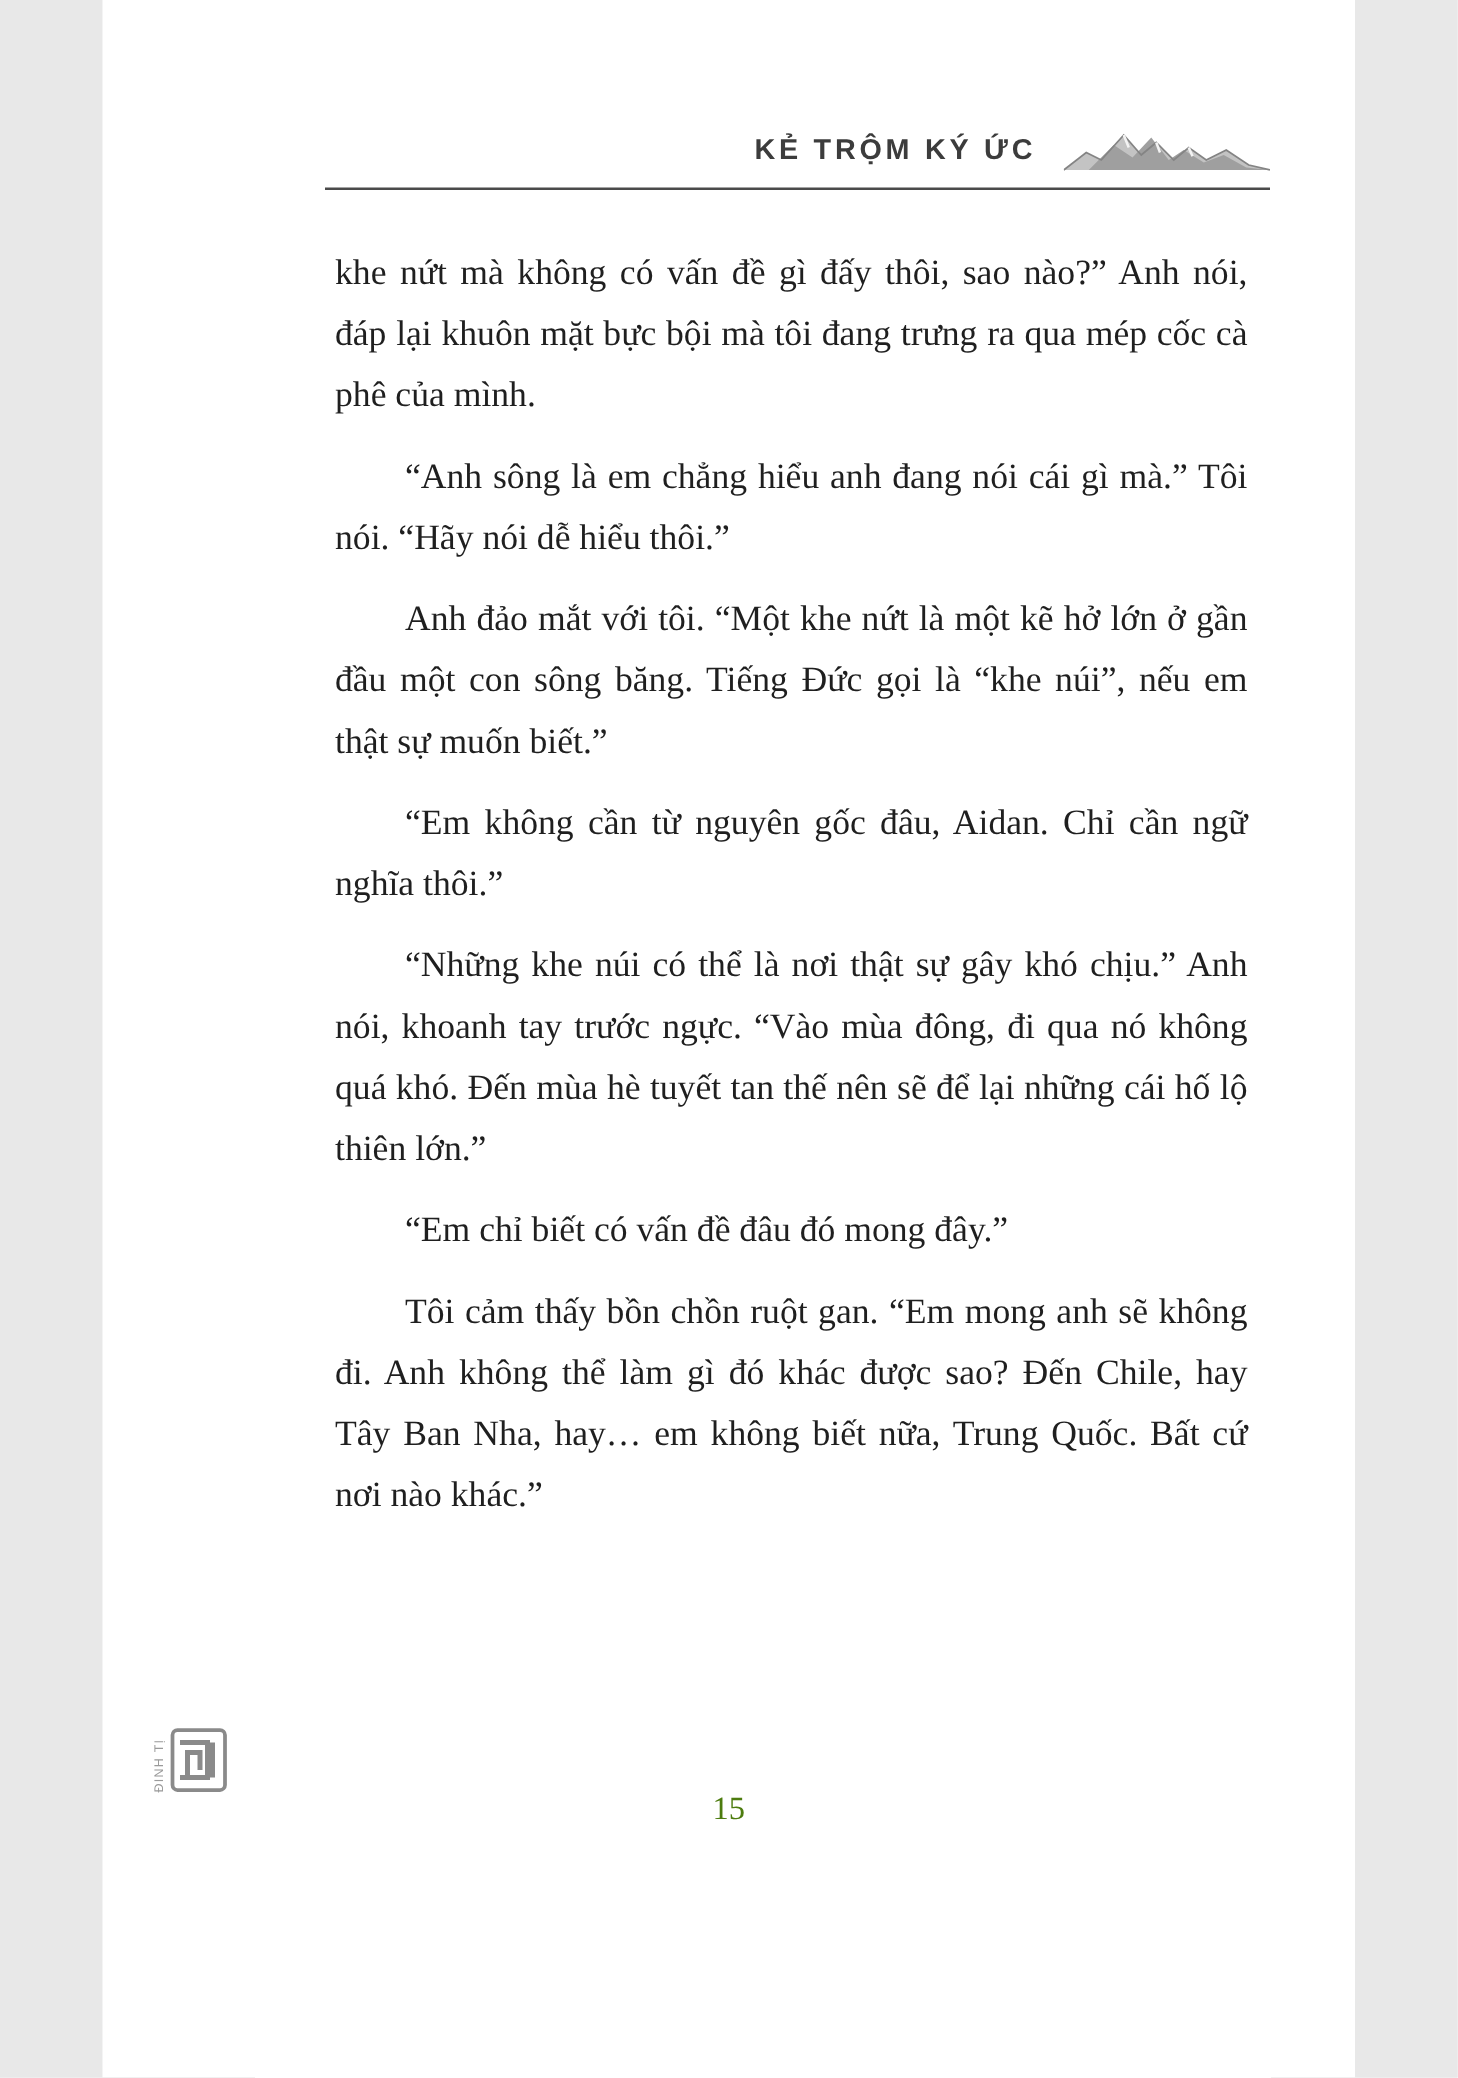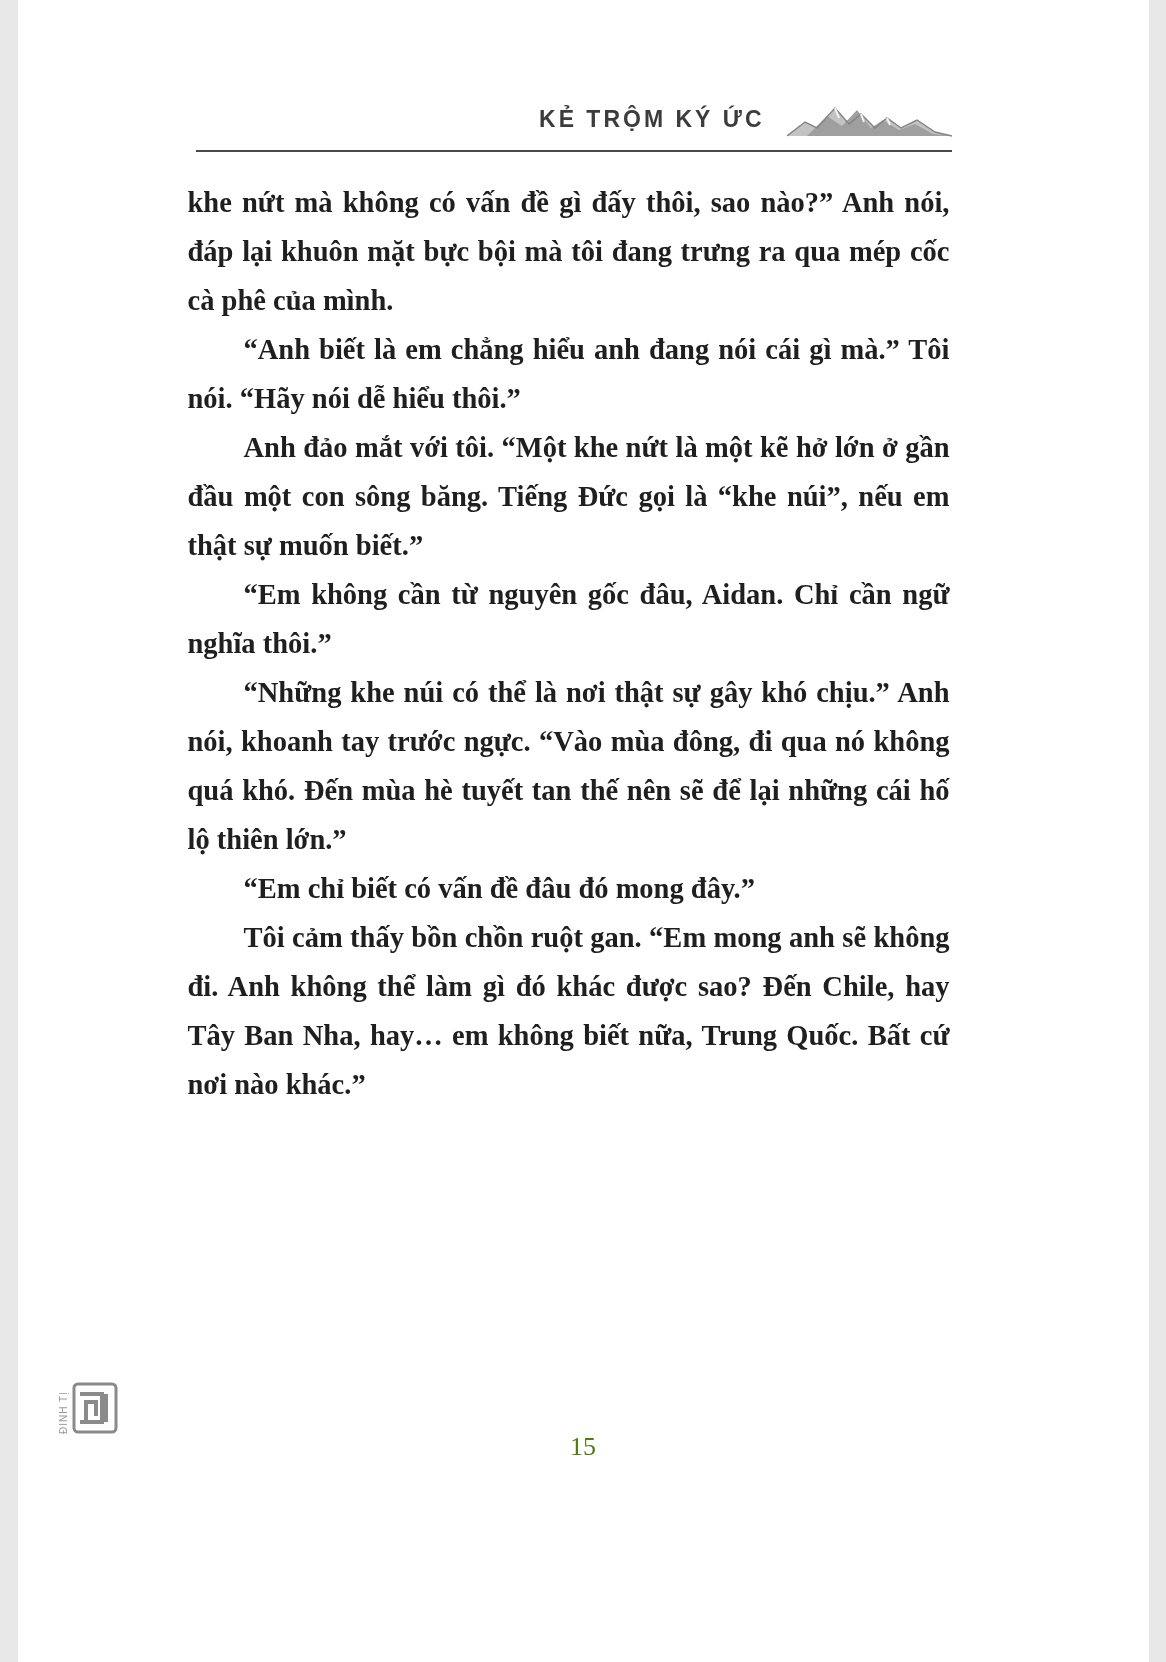--- a/index.html
+++ b/index.html
@@ -1,18 +1,18 @@
 <!DOCTYPE html>
 <html lang="vi"><head>
 <meta charset="utf-8">
 <style>
   html,body{margin:0;padding:0;background:#e8e8e8;}
   .page{
     position:relative;
-    width:1131px;height:1662px;
+    width:1002px;height:1662px;
     margin:0 auto;
     background:#ffffff;
     font-family:"Liberation Serif","DejaVu Serif",serif;
     color:#1f1f1f;
     overflow:hidden;
   }
   
   .page-header{
     position:absolute;
     top:98px;left:178px;width:756px;
@@ -39,21 +39,21 @@
     margin:0;
   }
   
   .page-body{
     position:absolute;
     top:178px;left:170px;width:762px;
     font-size:28.5px;
     line-height:49px;
     text-align:justify;
   }
-  .page-body p{margin:0;font-weight:bold;}
+  .page-body p{margin:16px;}
   .page-body p.indent{text-indent:56px;}
   
   .page-number{
     position:absolute;
     left:0;right:0;
     top:1432px;
     text-align:center;
     font-size:26px;
     color:#4d7c0f;
   }
@@ -88,21 +88,21 @@
         <polygon points="20,38 40,18 55,28 70,12 84,30 96,22 112,32 128,26 146,36 165,38 20,38" fill="#8f8f8f"></polygon>
         <path d="M0,38 L18,24 L30,30 L48,10 L62,26 L74,16 L88,30 L100,20 L114,30 L130,22 L148,34 L165,38" fill="none" stroke="#6f6f6f" stroke-width="1.4"></path>
         <path d="M48,10 L52,20 M74,16 L77,24 M100,20 L103,27" stroke="#f2f2f2" stroke-width="2" fill="none"></path>
       </svg>
     </div>
     <hr class="header-rule">
   </header>
 
   <main class="page-body">
     <p>khe nứt mà không có vấn đề gì đấy thôi, sao nào?” Anh nói, đáp lại khuôn mặt bực bội mà tôi đang trưng ra qua mép cốc cà phê của mình.</p>
-    <p class="indent">“Anh biết là em chẳng hiểu anh đang nói cái gì mà.” Tôi nói. “Hãy nói dễ hiểu thôi.”</p>
+    <p class="indent">“Anh sông là em chẳng hiểu anh đang nói cái gì mà.” Tôi nói. “Hãy nói dễ hiểu thôi.”</p>
     <p class="indent">Anh đảo mắt với tôi. “Một khe nứt là một kẽ hở lớn ở gần đầu một con sông băng. Tiếng Đức gọi là “khe núi”, nếu em thật sự muốn biết.”</p>
     <p class="indent">“Em không cần từ nguyên gốc đâu, Aidan. Chỉ cần ngữ nghĩa thôi.”</p>
     <p class="indent">“Những khe núi có thể là nơi thật sự gây khó chịu.” Anh nói, khoanh tay trước ngực. “Vào mùa đông, đi qua nó không quá khó. Đến mùa hè tuyết tan thế nên sẽ để lại những cái hố lộ thiên lớn.”</p>
     <p class="indent">“Em chỉ biết có vấn đề đâu đó mong đây.”</p>
     <p class="indent">Tôi cảm thấy bồn chồn ruột gan. “Em mong anh sẽ không đi. Anh không thể làm gì đó khác được sao? Đến Chile, hay Tây Ban Nha, hay… em không biết nữa, Trung Quốc. Bất cứ nơi nào khác.”</p>
   </main>
 
   <div class="publisher-logo">
     <span class="vertical-text">ĐINH TỊ</span>
     <svg width="46" height="52" viewBox="0 0 46 52" aria-hidden="true">

